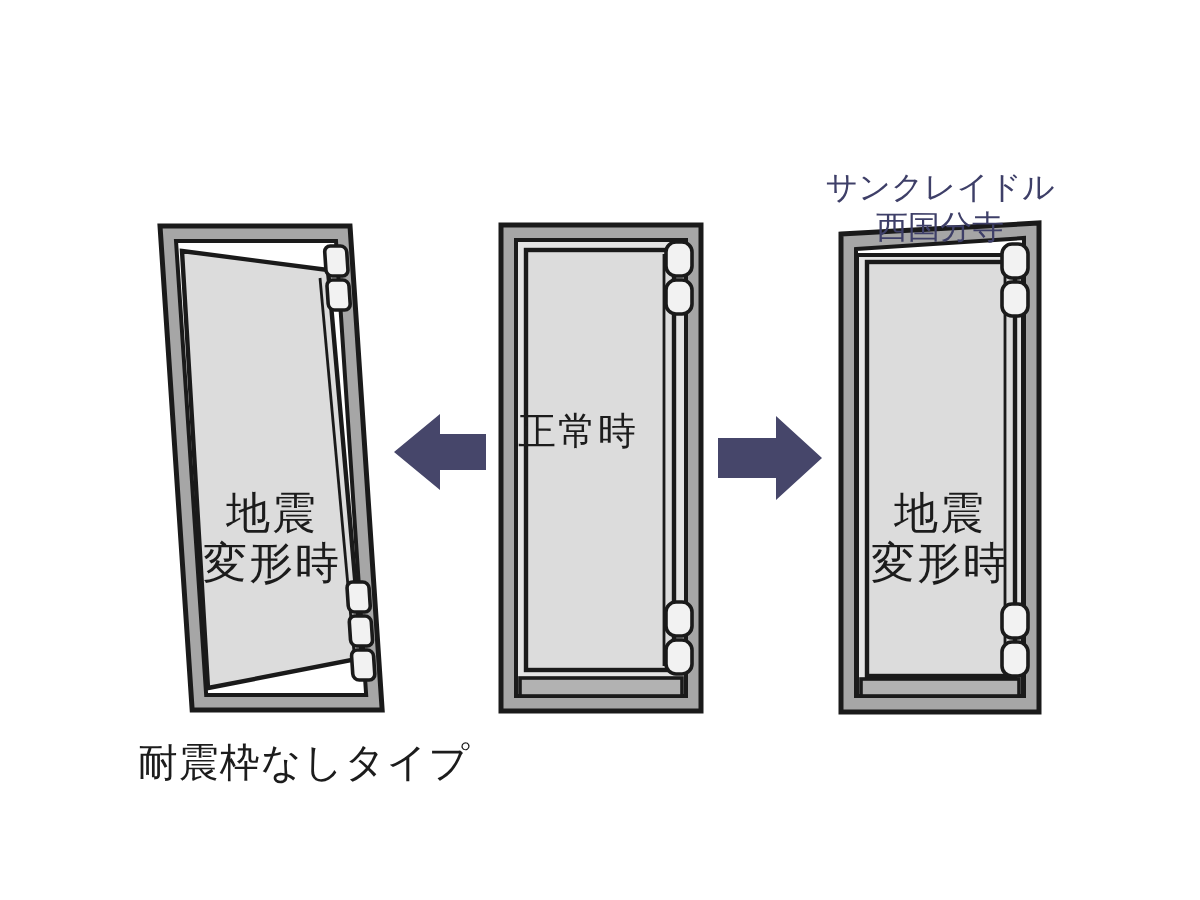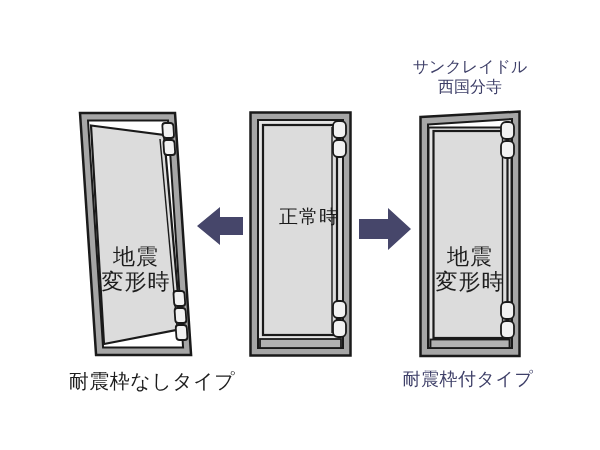--- a/index.html
+++ b/index.html
@@ -20,21 +20,21 @@
   .sw25{stroke-width:2.5;} .sw22{stroke-width:2.2;} .sw2{stroke-width:2;}
   .ln{stroke:var(--outline-black,#1a1a1a);stroke-width:1.4;}
   .f-navy{fill:var(--accent-navy,#46466a);}
   
   .txt{position:absolute;transform:translateX(-50%);text-align:center;
        color:var(--text-black,#1c1c1c);white-space:nowrap;}
   .door-label{font-size:22px;line-height:25px;letter-spacing:1px;margin-top:48px;}
   .door-label-center{font-size:19px;line-height:22px;letter-spacing:1px;}
   .caption-left{font-size:20px;letter-spacing:0.5px;font-family:Liberation Serif, serif;}
   .caption-right{font-size:18px;letter-spacing:0.5px;color:var(--caption-navy,#3e3f68);}
-  .project-name{font-size:16px;line-height:20px;color:var(--caption-navy,#3e3f68);}
+  .project-name{font-size:16px;line-height:20px;color:var(--caption-navy,#3e3f68);margin-top:28px;}
 </style>
 </head>
 <body>
 
 <div class="stage">
 
   <svg width="600" height="450" viewBox="0 0 600 450">
 
     <g>
       <g transform="skewX(3.8)">
@@ -88,26 +88,25 @@
   <div class="txt project-name" style="left:470px;top:57px;">
     <div>サンクレイドル</div>
     <div>西国分寺</div>
   </div>
 
   <div class="txt door-label" style="left:136px;top:196px;">
     <div>地震</div>
     <div>変形時</div>
   </div>
 
-  <div class="txt door-label-center" style="left:309px;top:206px;">
+  <div class="txt door-label-center" style="left:289px;top:206px;">
     <div>正常時</div>
   </div>
 
   <div class="txt door-label" style="left:470px;top:196px;">
     <div>地震</div>
     <div>変形時</div>
   </div>
 
   <div class="txt caption-left" style="left:152px;top:368px;">耐震枠なしタイプ</div>
 
-  <div class="txt caption-right" style="left:468px;top:367px;">耐震枠付タイプ</div>
 
 </div>
 
 </body></html>

